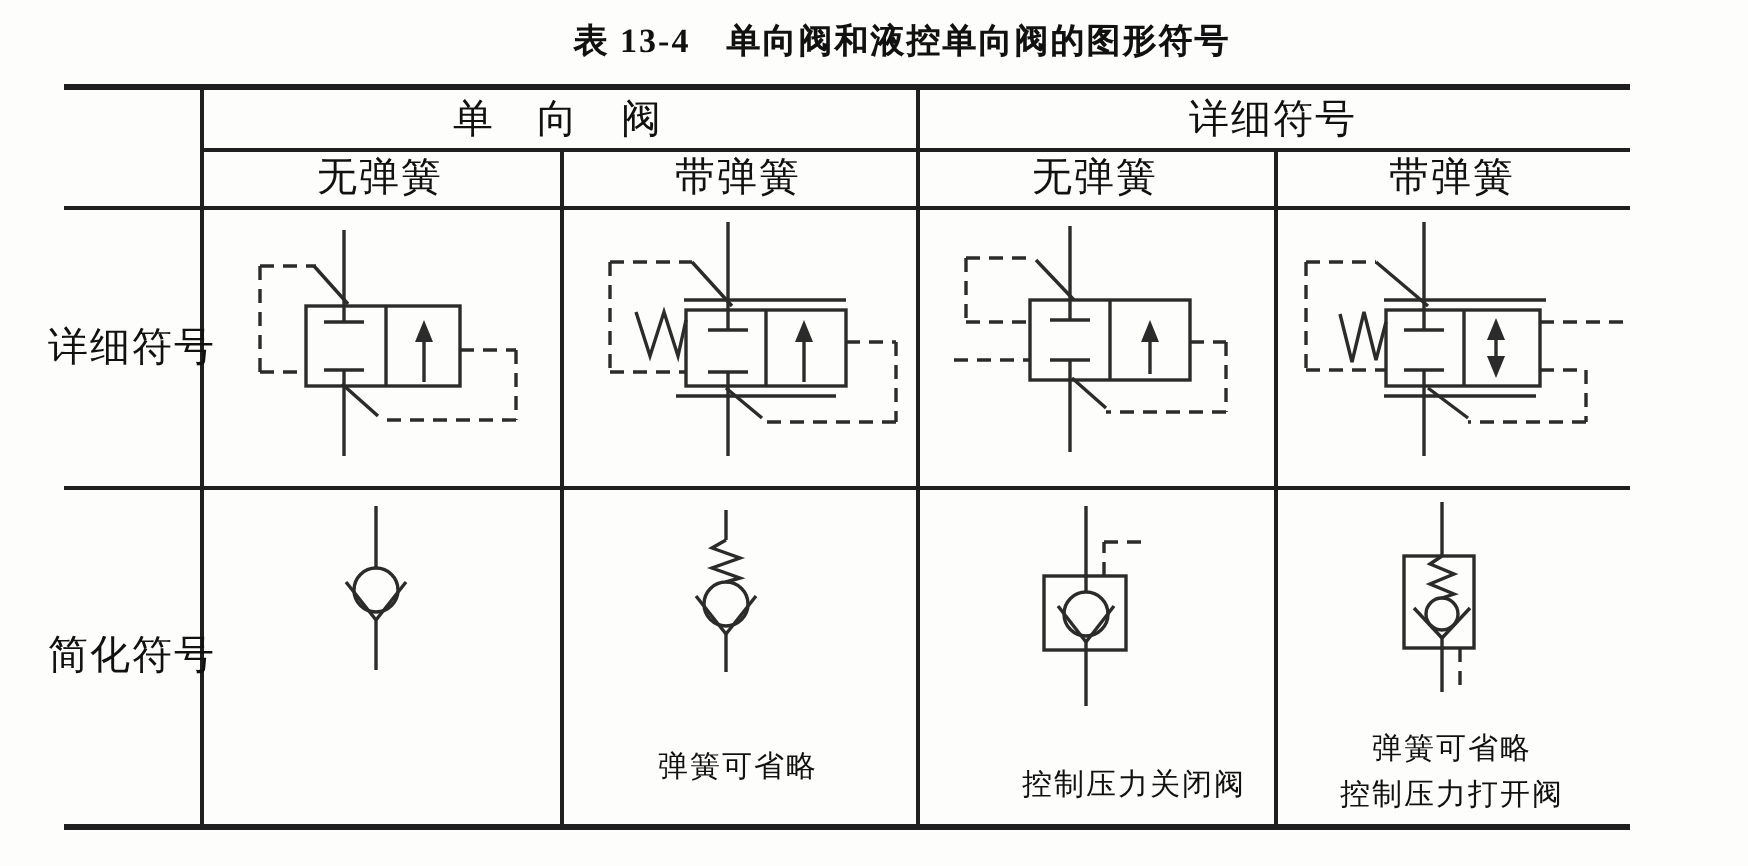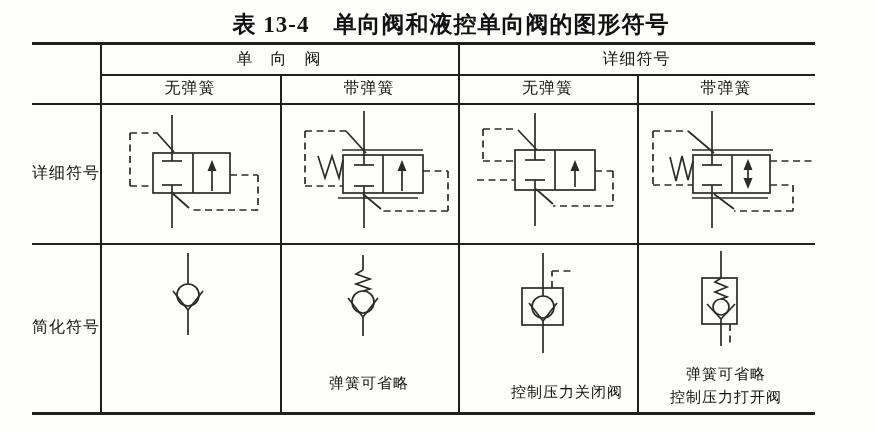--- a/index.html
+++ b/index.html
@@ -14,35 +14,35 @@
     background:var(--bg);
     font-family:"Liberation Serif","DejaVu Serif",serif;
     color:var(--text);
     position:relative;
     overflow:hidden;
   }
   .page{position:absolute;inset:0;}
   .title{
     position:absolute;left:0;top:9px;width:874px;
     box-sizing:border-box;padding-left:28px;
-    text-align:center;font-size:23px;font-weight:bold;
+    text-align:center;font-size:17px;font-weight:bold;
     letter-spacing:1px;white-space:pre;
   }
   .tbl{
     position:absolute;left:32px;top:42px;width:783px;height:367px;
     border-top:3px solid var(--border);
     border-bottom:3px solid var(--border);
     box-sizing:content-box;
   }
   .vline,.hline{position:absolute;background:var(--border);}
   .vline{width:1.5px;}
   .hline{height:1.5px;}
   .cell{
     position:absolute;display:flex;align-items:center;justify-content:center;
-    font-size:16px;letter-spacing:1px;white-space:pre;font-family:Liberation Mono, monospace;
+    font-size:20px;letter-spacing:1px;white-space:pre;font-family:Liberation Mono, monospace;
   }
   .diagcell{position:absolute;}
   .diagcell svg{position:absolute;left:0;top:0;}
   .caption{
     position:absolute;left:0;right:0;text-align:center;
     font-size:15px;letter-spacing:1px;white-space:pre;
   }
   .diag path,.diag line,.diag polyline,.diag rect,.diag circle{
     stroke:var(--line);stroke-width:1.7;fill:none;stroke-linecap:butt;
   }

